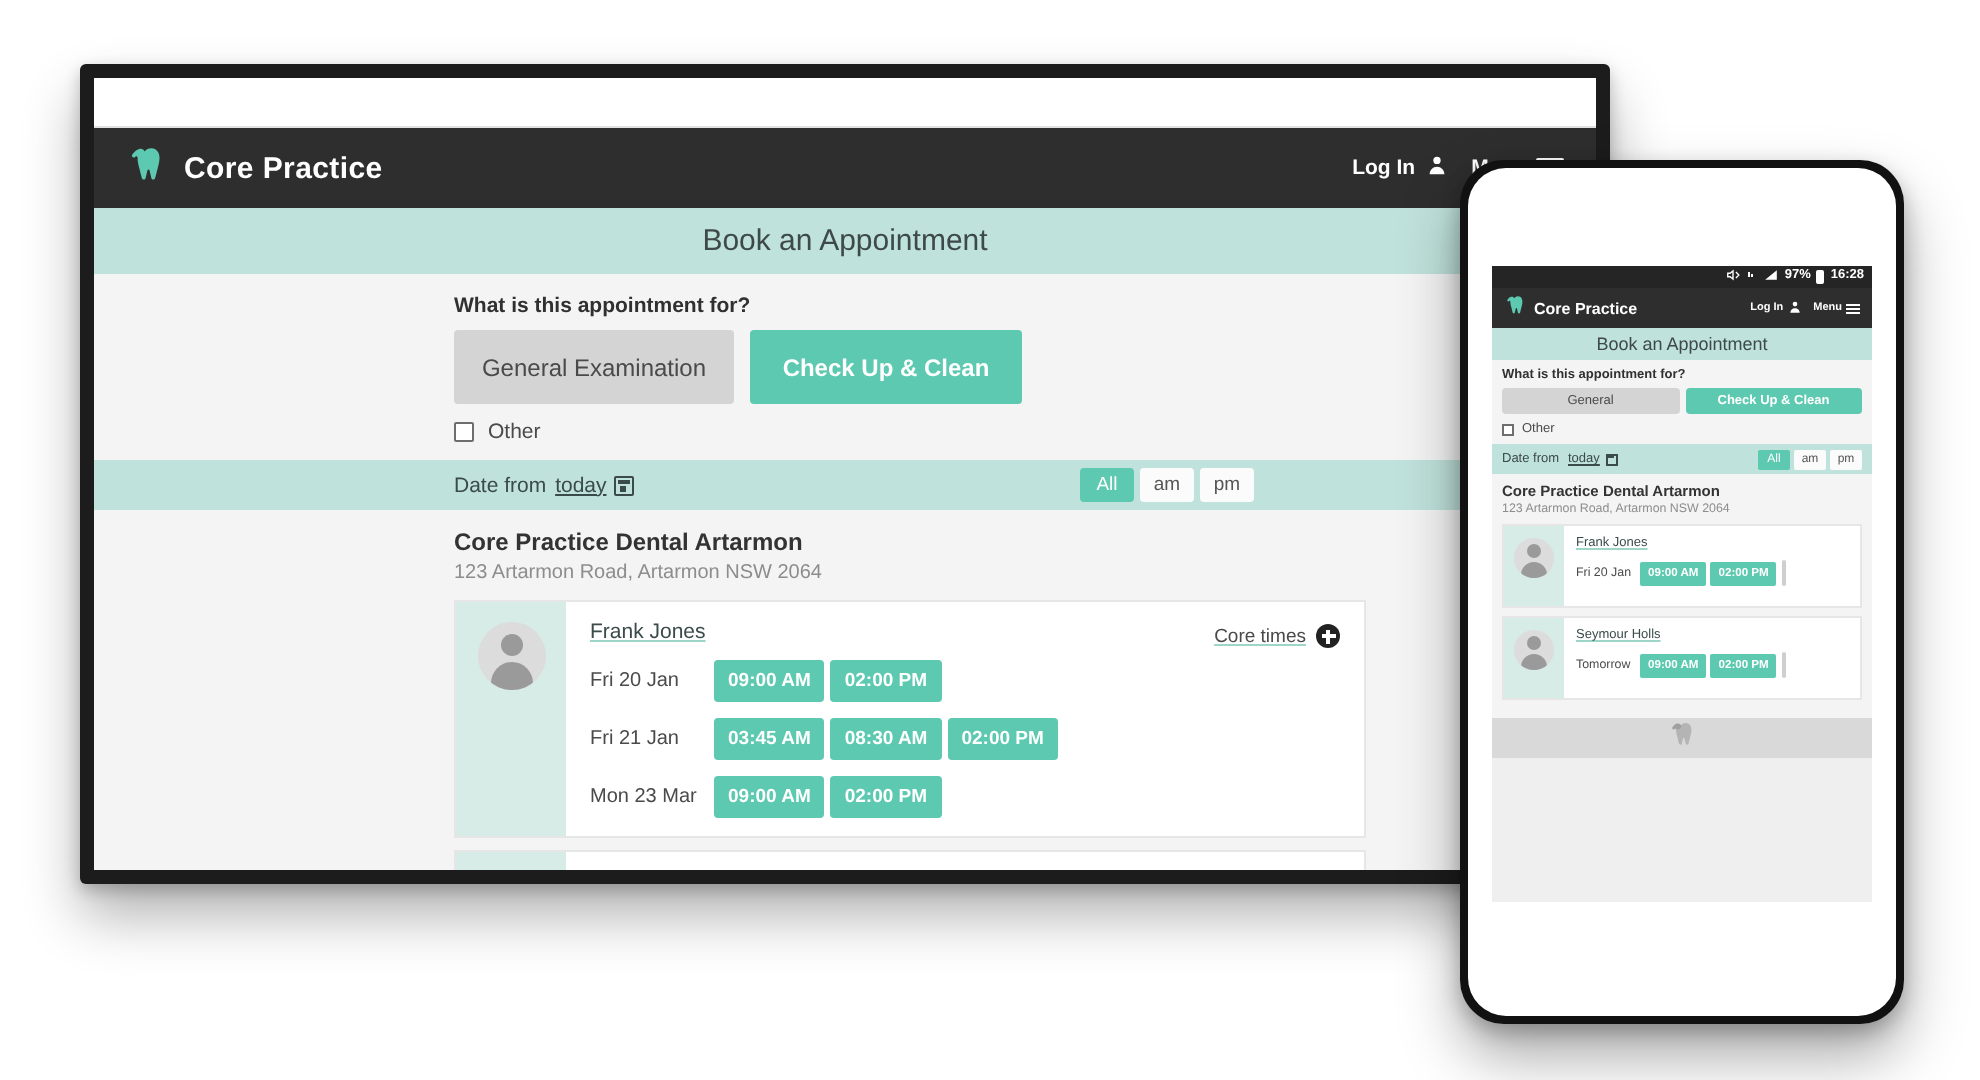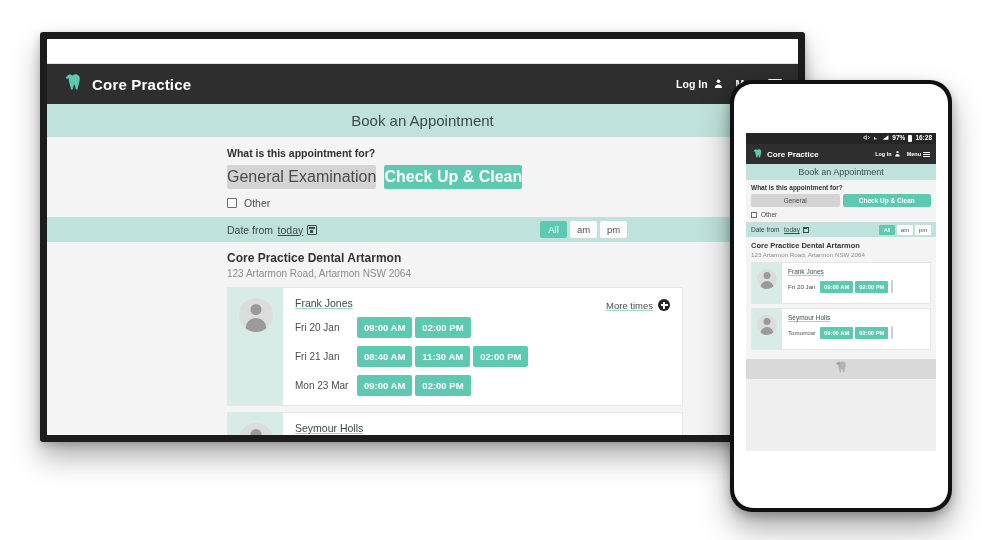--- a/index.html
+++ b/index.html
@@ -59,23 +59,23 @@
   }
   .title-band .t { font-size:15px; color:#3e4a4a; }
 
   
   .page-body { background:#f4f4f4; }
   .appt-section { padding: 10px 0 8px 0; background:#f4f4f4; }
   .inner { margin-left: 180px; padding-right: 20px; }
   .q-label { font-size:10.5px; font-weight:700; color:#303030; margin-bottom:6px; }
   .choice-row { display:flex; gap:8px; }
   .choice {
-    height: 24px; min-width: 140px;
+    height: 37px; min-width: 140px;
     display:flex; align-items:center; justify-content:center;
-    font-size:16px; color:#4a4a4a;
+    font-size:12px; color:#4a4a4a;
     background:#d4d4d4; border-radius:2px;
   }
   .choice.primary { background:#5cc9b0; color:#fff; font-weight:700; min-width:136px; }
   .other-row { display:flex; align-items:center; gap:7px; margin-top:8px; }
   .cbox { width:10px; height:10px; border:1.5px solid #6e6e6e; background:#fff; border-radius:1px; }
   .other-lbl { font-size:10.5px; color:#4a4a4a; }
 
   
   .date-band {
     background:#c0e2dc; height:25px;
@@ -297,36 +297,36 @@
               <span class="slot-day">Fri 20 Jan</span>
               <span class="slots">
                 <span class="slot">09:00 AM</span>
                 <span class="slot">02:00 PM</span>
               </span>
             </div>
 
             <div class="slot-row">
               <span class="slot-day">Fri 21 Jan</span>
               <span class="slots">
-                <span class="slot">08:40 AM</span>
-                <span class="slot">11:30 AM</span>
+                <span class="slot">03:45 AM</span>
+                <span class="slot">08:30 AM</span>
                 <span class="slot">02:00 PM</span>
               </span>
             </div>
 
             <div class="slot-row">
               <span class="slot-day">Mon 23 Mar</span>
               <span class="slots">
                 <span class="slot">09:00 AM</span>
                 <span class="slot">02:00 PM</span>
               </span>
             </div>
 
             <div class="more-times">
-              <span class="more-lbl">More times</span>
+              <span class="more-lbl">Core times</span>
               <span class="plus-ico"></span>
             </div>
           </div>
         </div>
 
         <div class="pcard" style="height:34px;overflow:hidden;">
           <div class="pc-avatar">
             <div class="avatar"></div>
           </div>
           <div class="pc-body">

